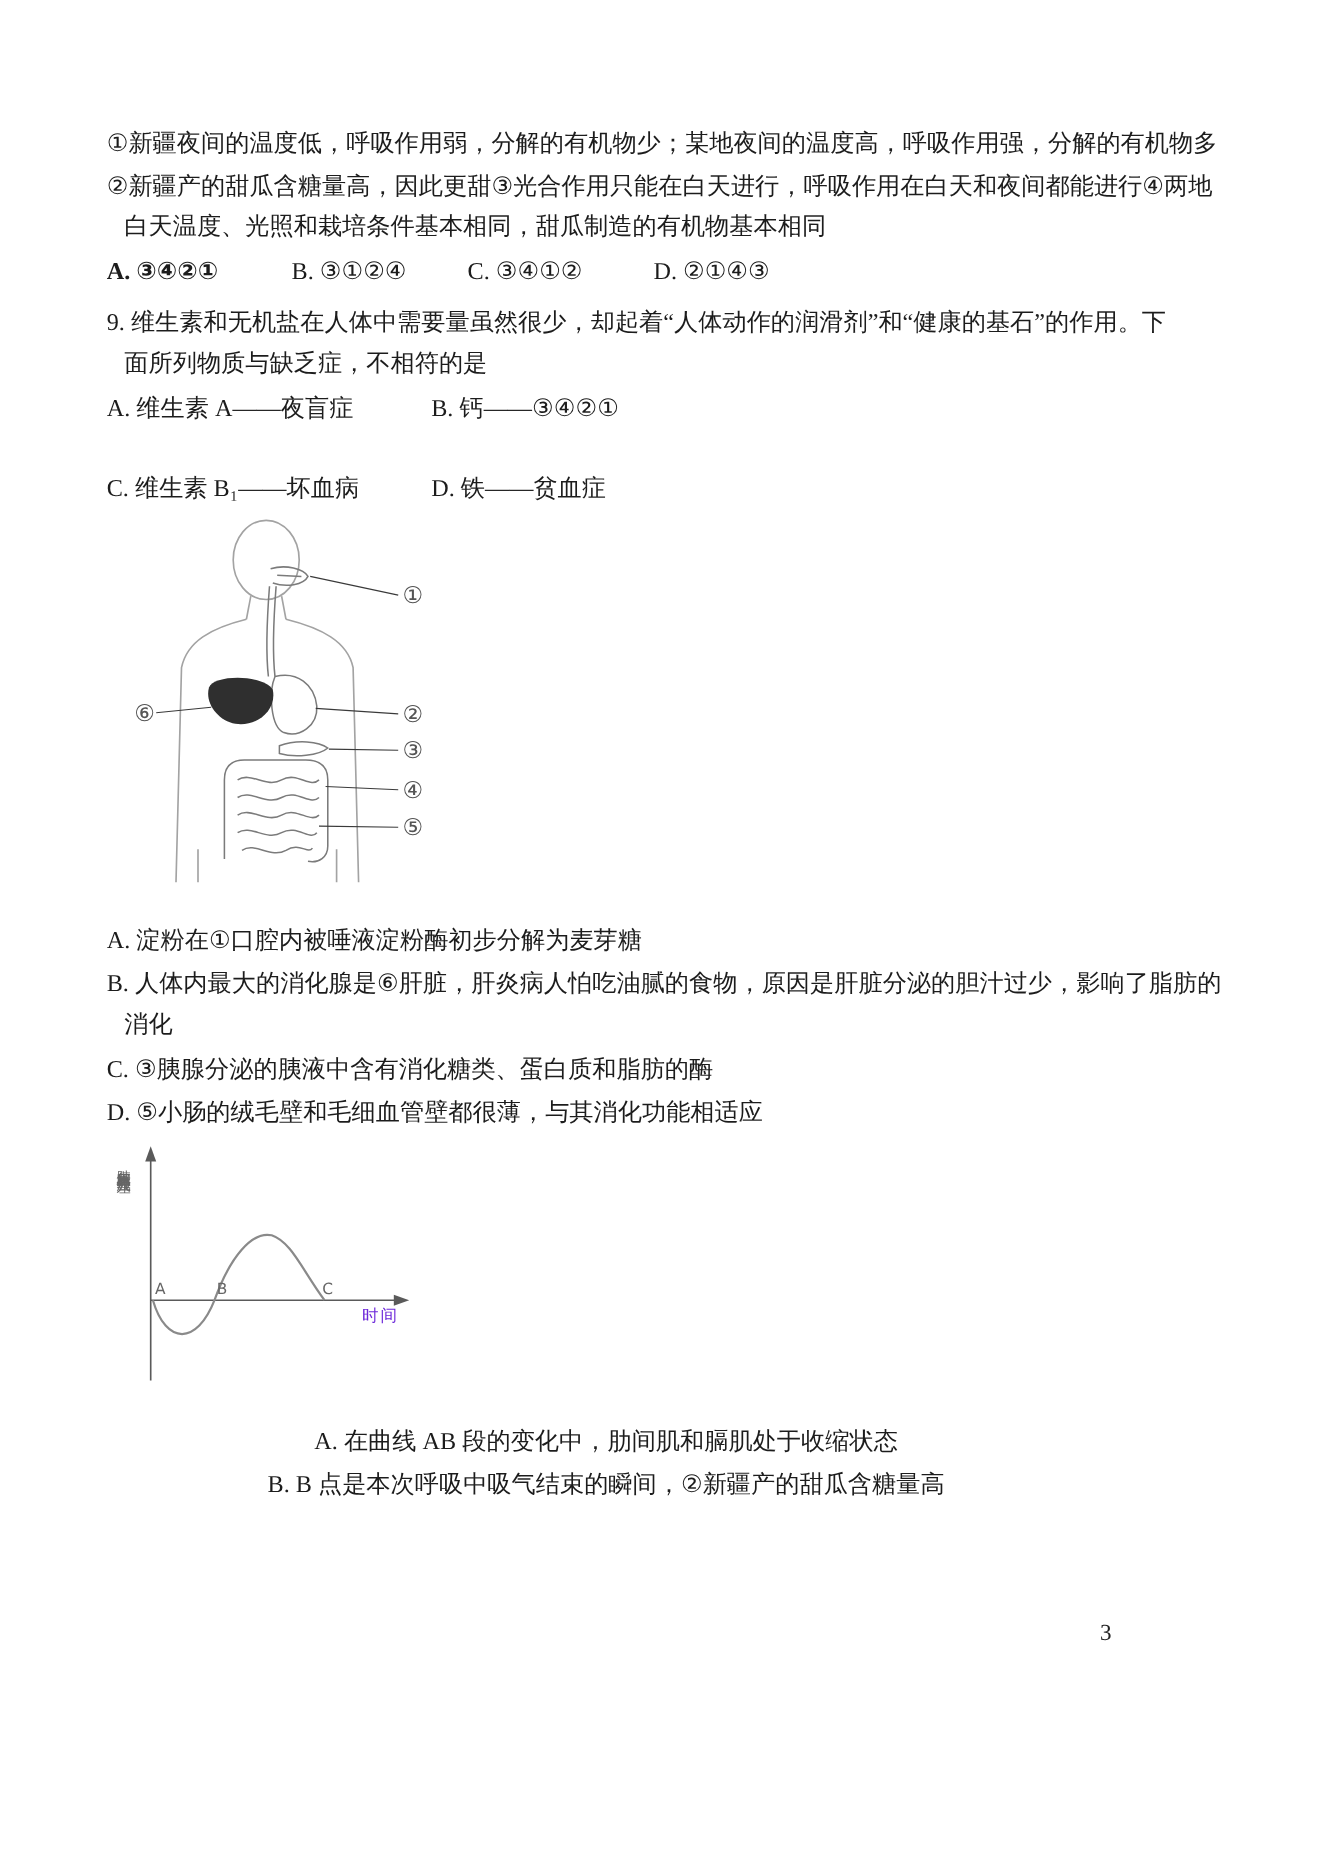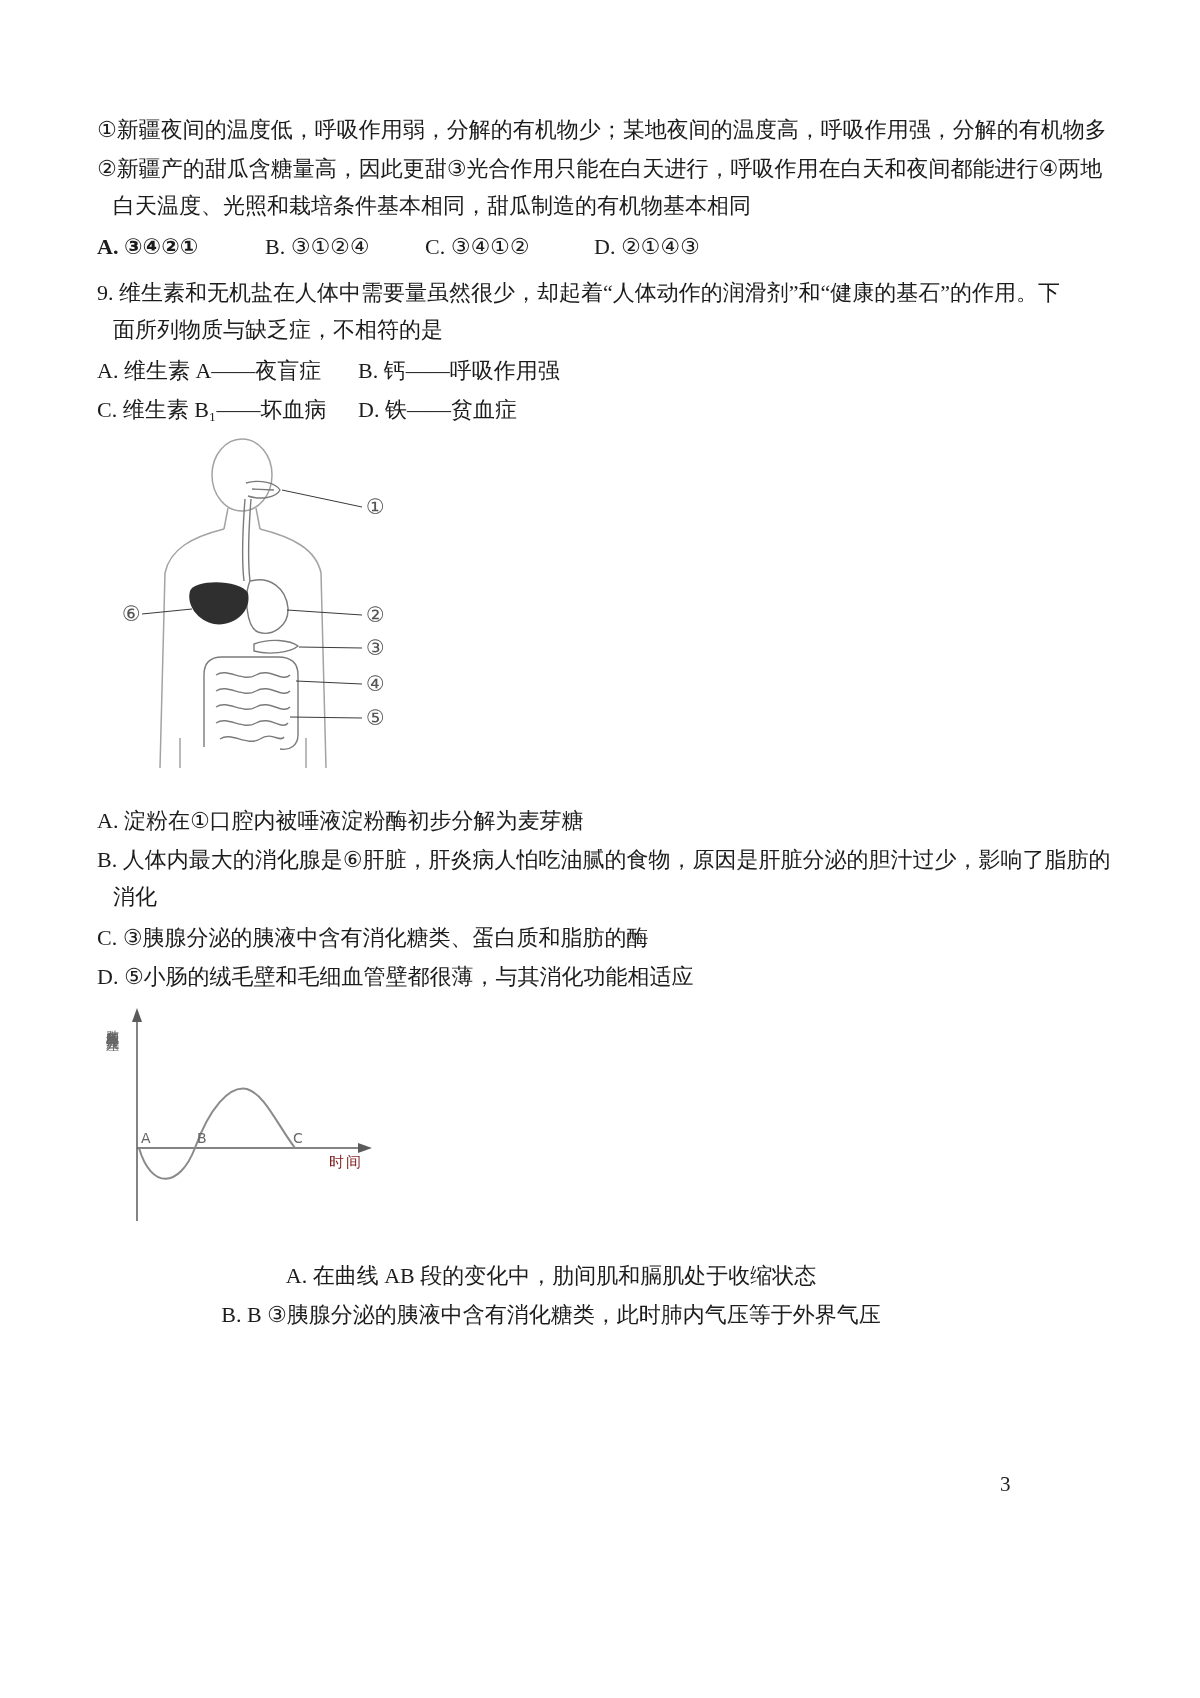--- a/index.html
+++ b/index.html
@@ -17,28 +17,28 @@
   }
   .line {
     font-size:22px;
     line-height:39px;
     white-space:nowrap;
   }
   .cont { padding-left:16px;font-family:Liberation Mono, monospace; }
   .opt-row { position:relative; height:39px; }
   .opt-row span { position:absolute; top:0; font-size:22px; line-height:39px; white-space:nowrap; }
   .q8-a{left:0;font-weight:bold;} .q8-b{left:168px;} .q8-c{left:328px;} .q8-d{left:497px;}
-  .q9-grid { display:grid; grid-template-columns:261px 1fr; }
+  .q9-grid { display:grid; grid-template-columns:261px 1fr;gap:34px; }
   .q9-grid .line { line-height:39px; }
   .figure { position:relative; }
   .fig1 { width:290px; height:350px; margin:4px 0 14px 23px; }
   .fig1 .circ-label { position:absolute; font-size:21px; color:#555; line-height:1; font-family:"DejaVu Sans",sans-serif; }
   .fig2 { width:300px; height:235px; margin:6px 0 18px 0; }
   .fig2 .pt { position:absolute; font-size:14px; color:#666; font-family:"DejaVu Sans",sans-serif; }
-  .fig2 .xlab { position:absolute; left:232px; top:150px; font-size:15px; color:#7f1d1d; letter-spacing:2px; }
+  .fig2 .xlab { position:absolute; left:232px; top:150px; font-size:15px; color:#6d28d9; letter-spacing:2px; }
   .fig2 .ylab {
     position:absolute; left:6px; top:16px; height:132px;
     writing-mode:vertical-rl; text-orientation:upright;
     font-size:13px; color:#666; letter-spacing:1px;
   }
   .pagenum { position:absolute; left:1000px; top:1472px; font-size:21px; color:#222; }
   .mt7 { margin-top:7px; }
   .mt18 { margin-top:18px; }
   .mt14 { margin-top:14px;text-align:center; }
 </style>
@@ -57,21 +57,21 @@
       <span class="q8-c">C. ③④①②</span>
       <span class="q8-d">D. ②①④③</span>
     </div>
   </div>
 
   <div class="mt7">
     <div class="line">9. 维生素和无机盐在人体中需要量虽然很少，却起着“人体动作的润滑剂”和“健康的基石”的作用。下</div>
     <div class="line cont">面所列物质与缺乏症，不相符的是</div>
     <div class="q9-grid">
       <div class="line">A. 维生素 A——夜盲症</div>
-      <div class="line">B. 钙——呼吸作用强</div>
+      <div class="line">B. 钙——③④②①</div>
       <div class="line">C. 维生素 B₁——坏血病</div>
       <div class="line">D. 铁——贫血症</div>
     </div>
   </div>
 
   <div>
 
     <div class="figure fig1">
       <svg viewBox="0 0 290 350" width="290" height="350">
 
@@ -148,19 +148,19 @@
       </svg>
       <span class="ylab">肺内气压与外界气压差</span>
       <span class="xlab">时间</span>
       <span class="pt" style="left:44px;  top:127px;">A</span>
       <span class="pt" style="left:100px; top:127px;">B</span>
       <span class="pt" style="left:196px; top:127px;">C</span>
     </div>
 
     <div class="mt14">
       <div class="line">A. 在曲线 AB 段的变化中，肋间肌和膈肌处于收缩状态</div>
-      <div class="line">B. B ③胰腺分泌的胰液中含有消化糖类，此时肺内气压等于外界气压</div>
+      <div class="line">B. B 点是本次呼吸中吸气结束的瞬间，②新疆产的甜瓜含糖量高</div>
     </div>
   </div>
 
 </div>
 
 <div class="pagenum">3</div>
 
 </body></html>

